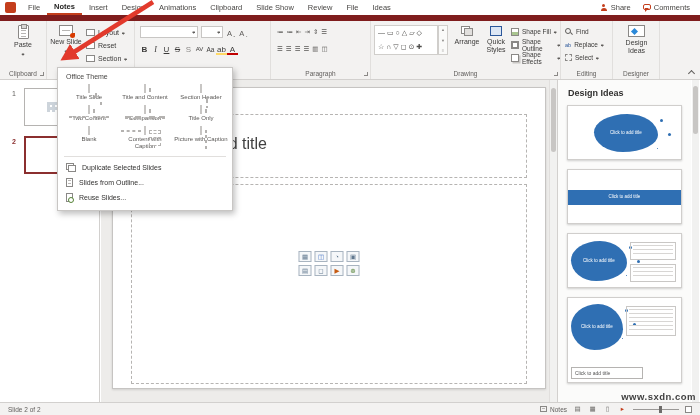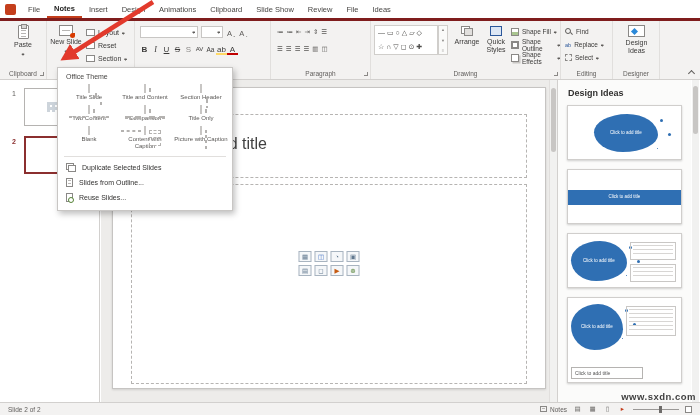--- a/index.html
+++ b/index.html
@@ -1,19 +1,19 @@
 <!DOCTYPE html>
 <html><head>
 <meta charset="utf-8">
 <style>
   *{box-sizing:border-box;margin:0;padding:0}
   html,body{width:700px;height:415px}
   body{position:relative;overflow:hidden;background:#fff;font-family:"Liberation Sans","DejaVu Sans",sans-serif;font-size:7px;color:#3b3a39;cursor:default}
   
-  .menubar{position:absolute;left:0;top:0;right:0;height:21px;background:#fff;border-bottom:3px solid #7f1d1d;display:flex;align-items:stretch}
+  .menubar{position:absolute;left:0;top:0;right:0;height:21px;background:#fff;border-bottom:6px solid #7f1d1d;display:flex;align-items:stretch}
   .appicon{width:11px;height:11px;background:#c43e1c;border-radius:2px;align-self:center;margin:0 5px 0 5px}
   .tab{display:flex;align-items:center;padding:0 7px;font-size:7.5px;color:#484644}
   .tab.active{color:#252423;border-bottom:2px solid #c43e1c;font-weight:bold}
   .mright{margin-left:auto;display:flex;align-items:center;gap:12px;padding-right:10px}
   .topbtn{display:flex;align-items:center;gap:3px;font-size:7.5px;color:#484644}
   .person-icon{width:8px;height:8px;position:relative}
   .person-icon::before{content:"";position:absolute;left:2.5px;top:0;width:3px;height:3px;border-radius:50%;background:#c43e1c}
   .person-icon::after{content:"";position:absolute;left:1px;top:4px;width:6px;height:3.5px;border-radius:3px 3px 0 0;background:#c43e1c}
   .comment-icon{width:8px;height:6px;border:1px solid #c43e1c;border-radius:2px;position:relative;margin-top:-2px}
   .comment-icon::after{content:"";position:absolute;left:1px;bottom:-3px;width:0;height:0;border:2px solid transparent;border-top-color:#c43e1c;border-left-color:#c43e1c}
@@ -141,20 +141,30 @@
   <div class="tab">File</div>
   <div class="tab active">Notes</div>
   <div class="tab">Insert</div>
   <div class="tab">Design</div>
   <div class="tab">Animations</div>
   <div class="tab">Clipboard</div>
   <div class="tab">Slide Show</div>
   <div class="tab">Review</div>
   <div class="tab">File</div>
   <div class="tab">Ideas</div>
+  <div class="mright">
+    <div class="topbtn">
+      <span class="person-icon"></span>
+      <span>Share</span>
+    </div>
+    <div class="topbtn">
+      <span class="comment-icon"></span>
+      <span>Comments</span>
+    </div>
+  </div>
 </div>
 
 <div class="ribbon">
 
   <div class="rgroup" style="left:0;width:47px">
     <div class="bigbtn" style="left:10px;top:4px;width:26px">
       <span class="paste-icon"></span>
       <span class="lbl">Paste</span>
       <s class="cr">▾</s>
     </div>

